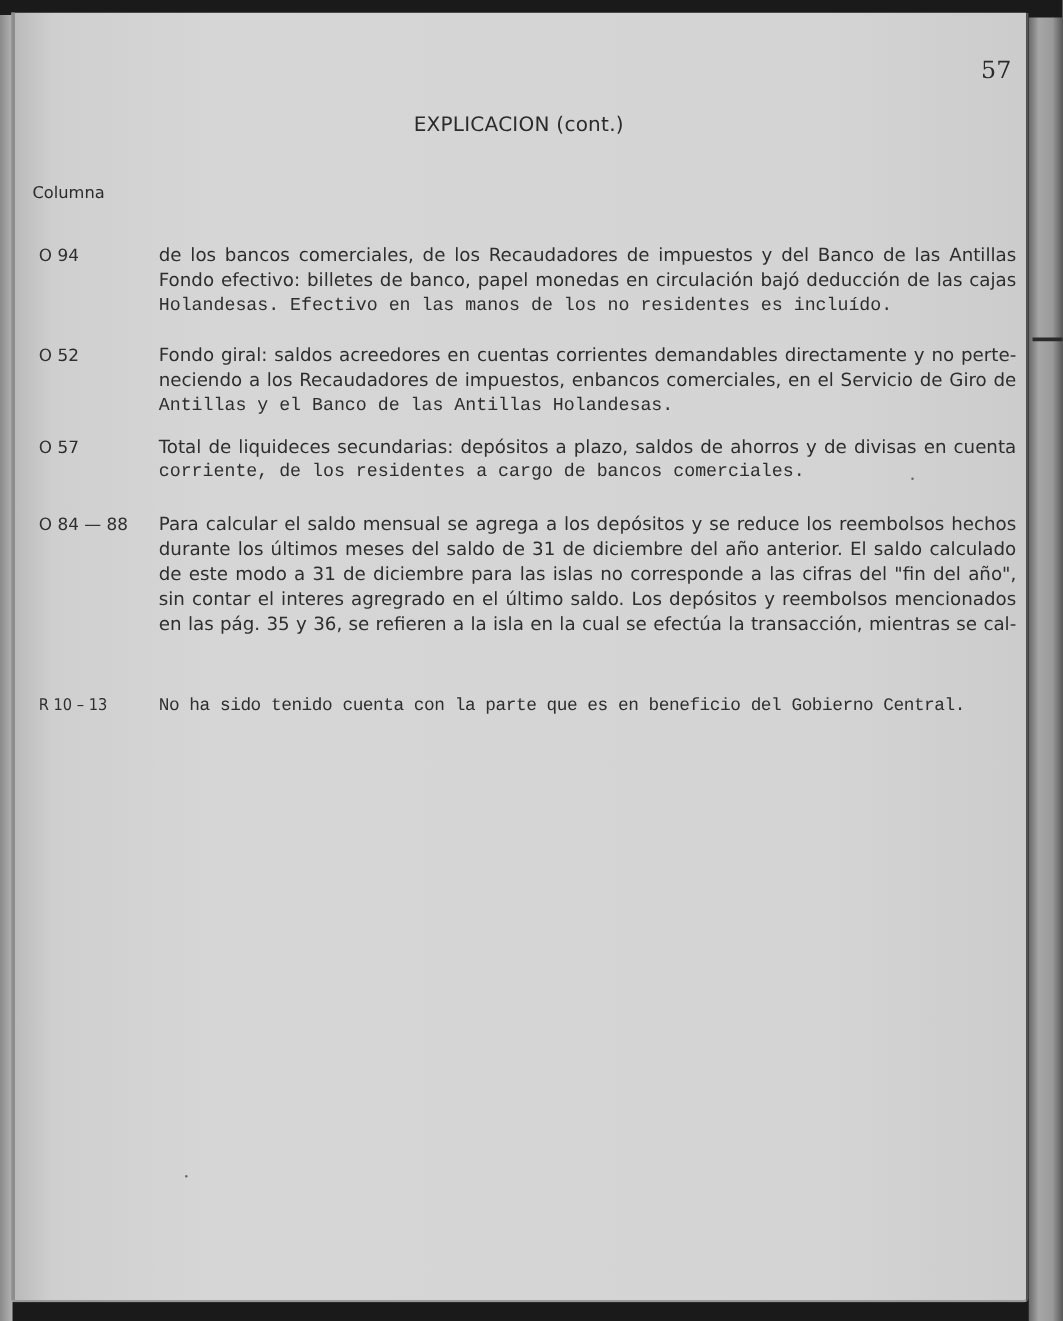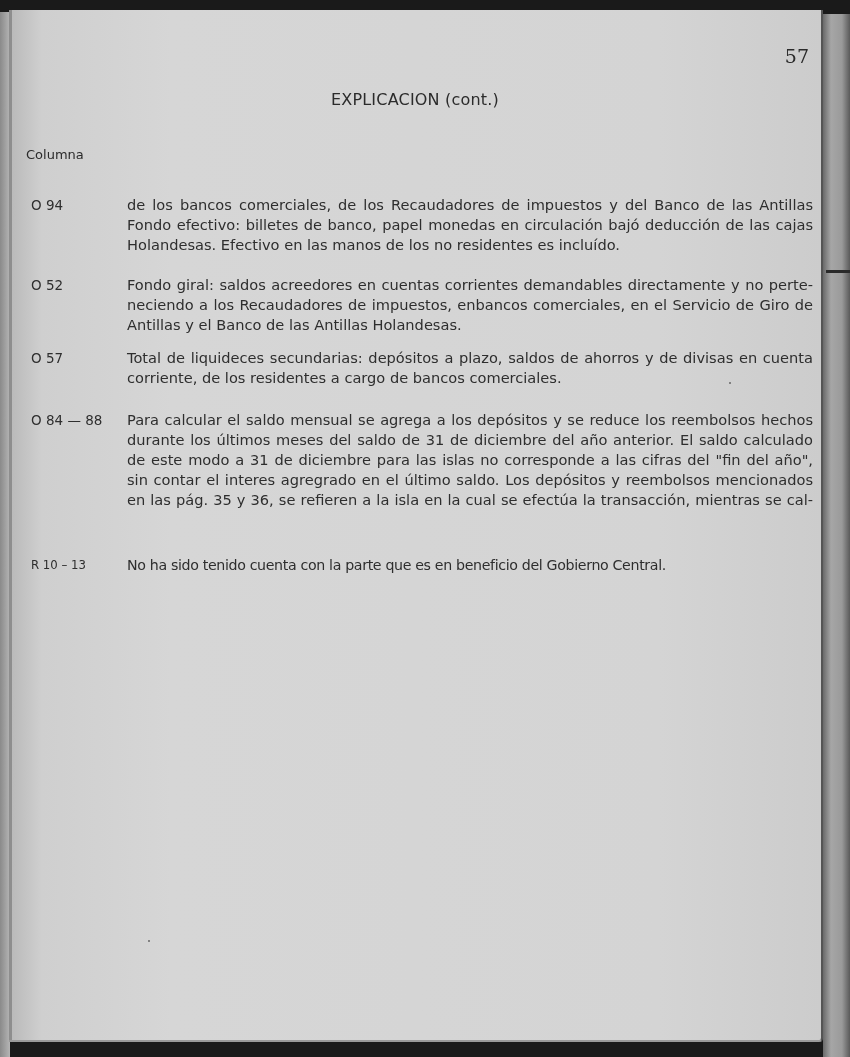--- a/index.html
+++ b/index.html
@@ -48,21 +48,21 @@
     .entry .code {
       position: absolute; left: 22px; top: 0;
       font-size: 13.5px; white-space: nowrap; line-height: 20px;
     }
     .entry .text {
       position: absolute; left: 118px; width: 686px;
       font-size: 14.6px; line-height: 20px; text-align: justify;
       text-align-last: left;
     }
     .entry .text .line { display: block; text-align: justify; text-align-last: justify; white-space: nowrap; }
-    .entry .text .line.last { text-align-last: left; }
+    .entry .text .line.last { text-align-last: left; font-family: Liberation Mono, monospace; }
     .entry.r .code { font-size: 13px; font-stretch: condensed; }
     .entry.r .text { font-size: 14.2px; letter-spacing: -0.35px; }
     .dot { position: absolute; width: 2px; height: 2px; background: #666; border-radius: 1px; }
   </style>
 </head>
 <body>
 
 <div class="left-edge"></div>
 <div class="right-edge">
     <div class="mark"></div>

